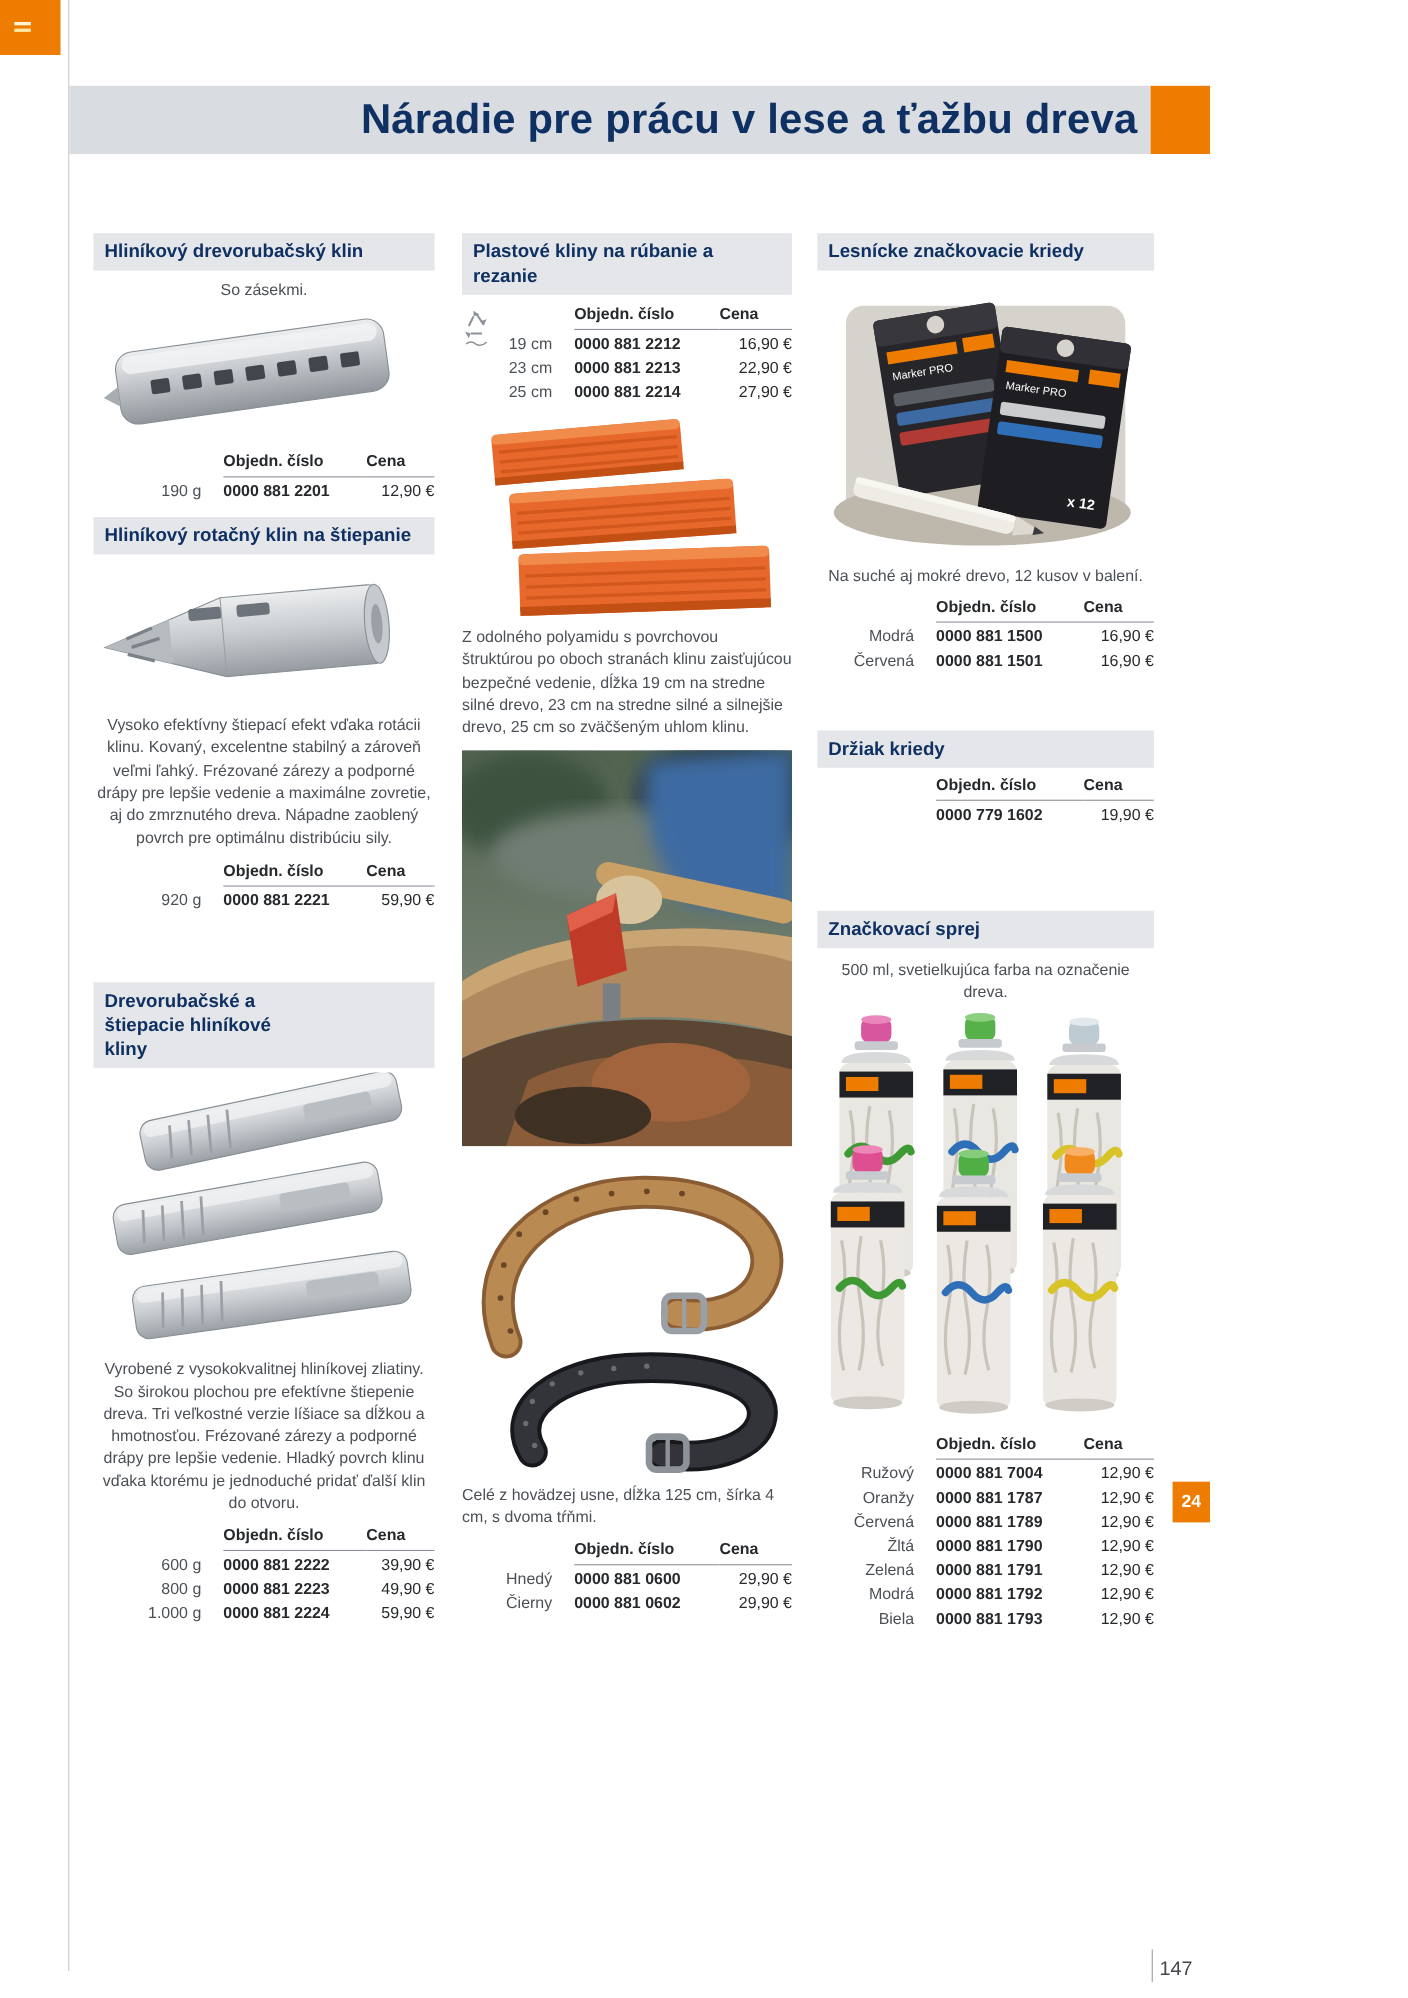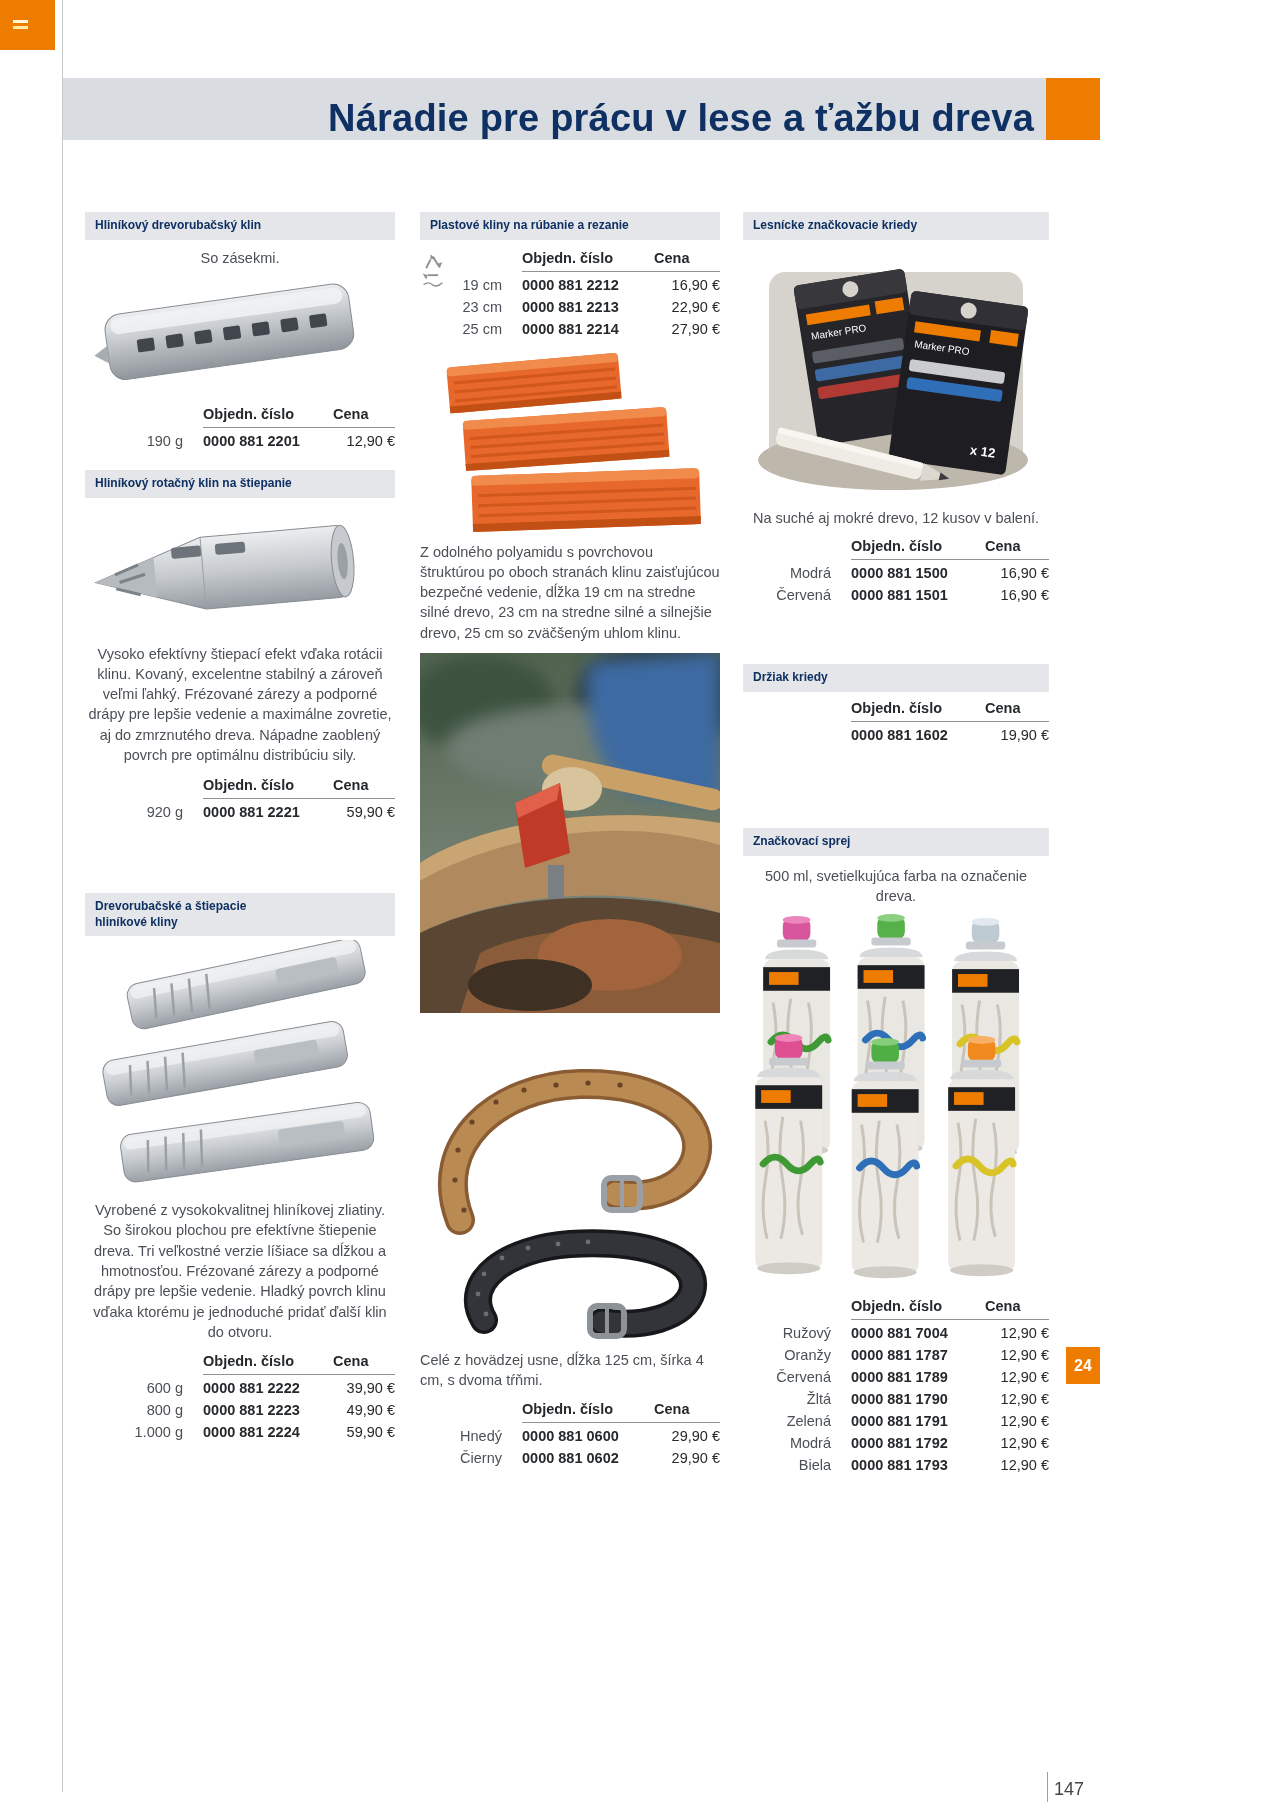--- a/index.html
+++ b/index.html
@@ -6,26 +6,26 @@
   html,body{background:#fff}
   body{font-family:"Liberation Sans",sans-serif;color:#26292c}
   .page{position:relative;width:1280px;height:1816px;background:#fff;overflow:hidden}
   .abs{position:absolute}
 
   .corner{left:0;top:0;width:55px;height:50px;background:#EE7C00}
   .corner .bars i{display:block;width:15px;height:3px;margin:3px 0 0 13px;background:#ffe9a8}
   .corner .bars i:first-child{margin-top:20px;background:#fff7d6}
 
   .leftrule{left:62px;top:0;width:1px;height:1792px;background:#C7CACD}
-  .titleband{left:63px;top:78px;width:983px;height:62px;background:#D9DCE0;display:flex;align-items:flex-end;justify-content:flex-end;padding-right:12px}
+  .titleband{left:63px;top:78px;width:983px;height:62px;background:#D9DCE0;display:flex;align-items:center;justify-content:flex-end;padding-right:12px}
   .titleband h1{font-size:38px;font-weight:bold;color:#0F3062;letter-spacing:.2px;white-space:nowrap}
   .bandsq{left:1046px;top:78px;width:54px;height:62px;background:#EE7C00}
 
   .card{position:absolute}
-  .chead{background:#E4E6E9;color:#0F3062;font-weight:bold;font-size:12px;line-height:1.3;padding:6px 10px}
+  .chead{background:#E4E6E9;color:#0F3062;font-weight:bold;font-size:17px;line-height:1.3;padding:6px 10px}
   .chead.narrow{padding-right:116px}
   .note{font-size:14.5px;color:#4B5056;line-height:1.4}
   .r{text-align:center}
   .desc{font-size:14.5px;color:#4B5056;line-height:1.4}
 
   .ptable{display:grid;font-size:14.5px;color:#26292c}
   .cols1{grid-template-columns:1fr 130px 62px}
   .cols2{grid-template-columns:1fr 132px 66px}
   .cols3{grid-template-columns:1fr 134px 64px}
   .ptable .h{font-weight:bold;padding:2px 0 5px;border-bottom:1px solid #8d9298}
@@ -359,21 +359,21 @@
     </div>
   </section>
 
   <section class="card" style="left:743px;top:664px;width:306px">
     <div class="chead">Držiak kriedy</div>
     <div class="ptable cols3" style="margin-top:6px">
       <div class="hlab"></div>
       <div class="h">Objedn. číslo</div>
       <div class="h">Cena</div>
       <div class="lab"></div>
-      <div class="ord">0000 881 1602</div>
+      <div class="ord">0000 779 1602</div>
       <div class="pr">19,90 €</div>
     </div>
   </section>
 
   <section class="card" style="left:743px;top:828px;width:306px">
     <div class="chead">Značkovací sprej</div>
     <div class="note r" style="margin-top:10px">500 ml, svetielkujúca farba na označenie dreva.</div>
     <div class="imgbox" style="margin-top:8px">
       <svg width="306" height="372" viewBox="0 0 306 378">
 

